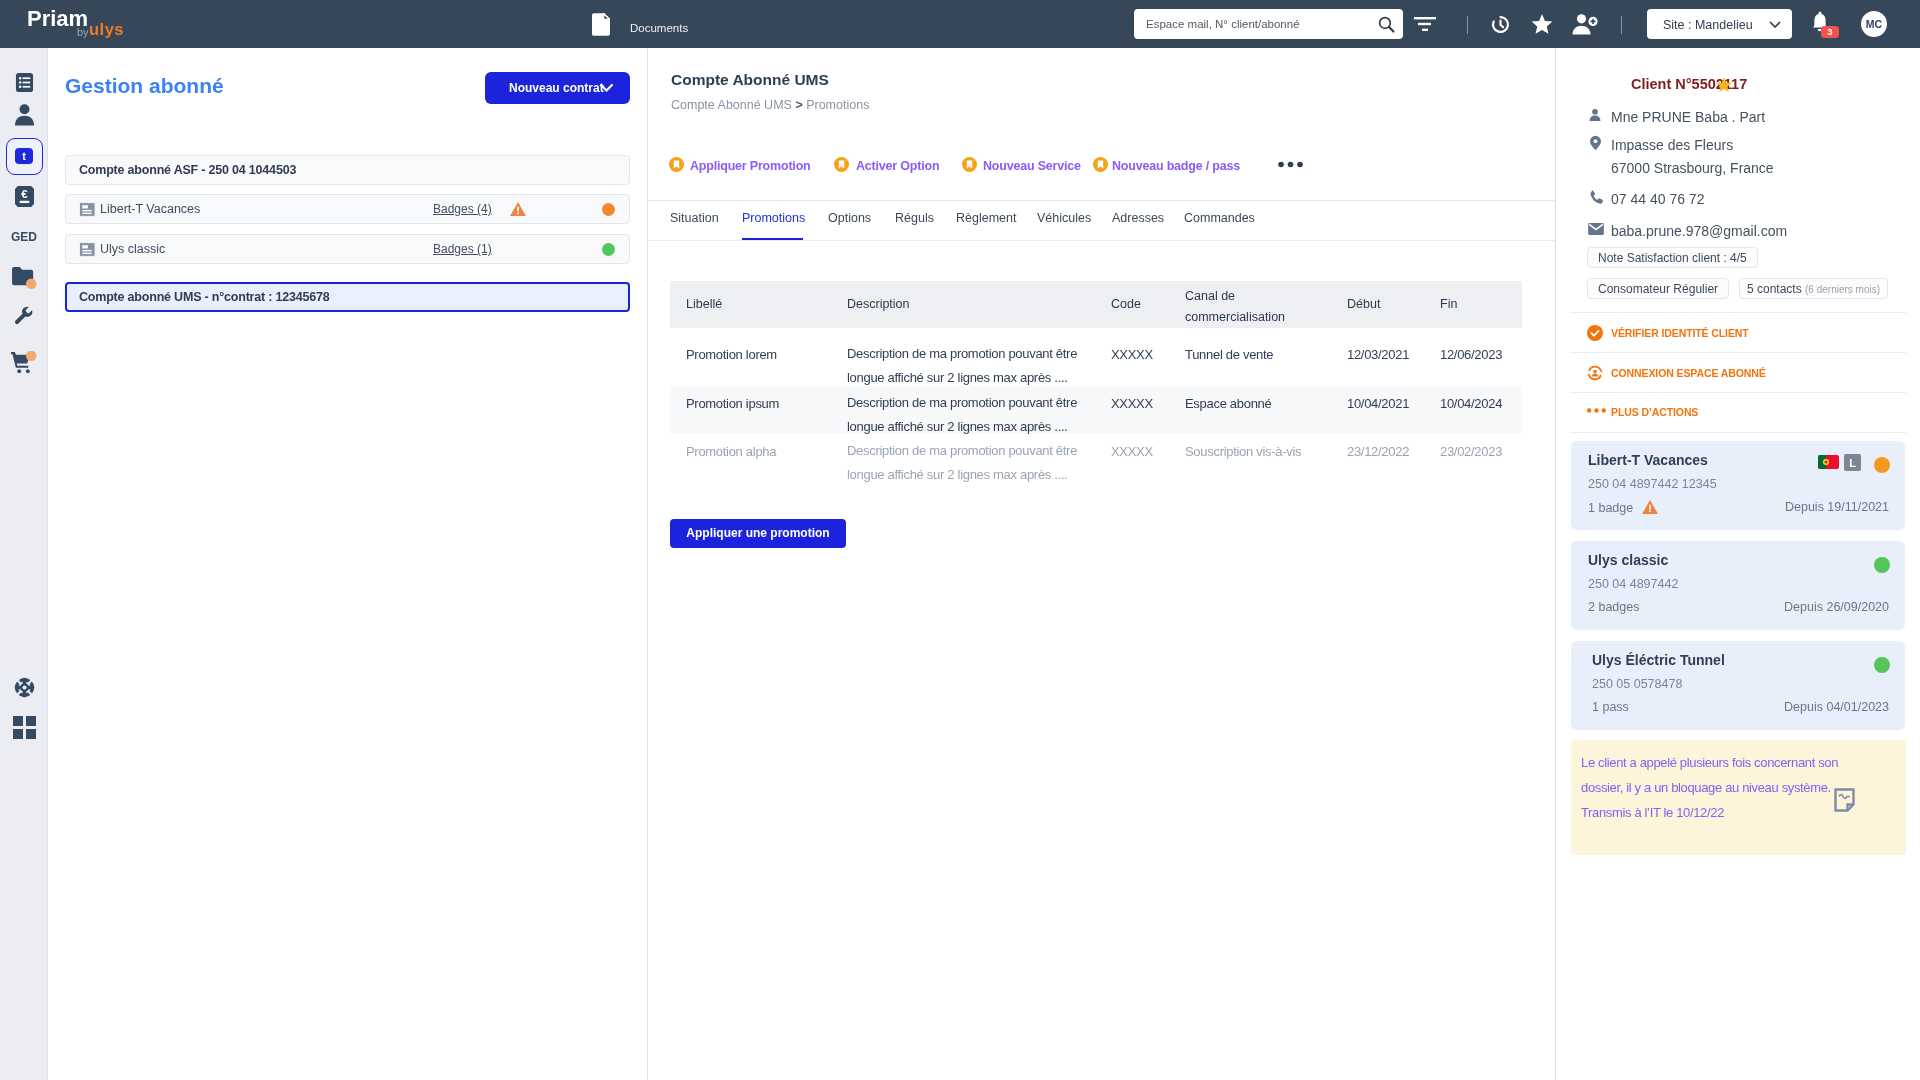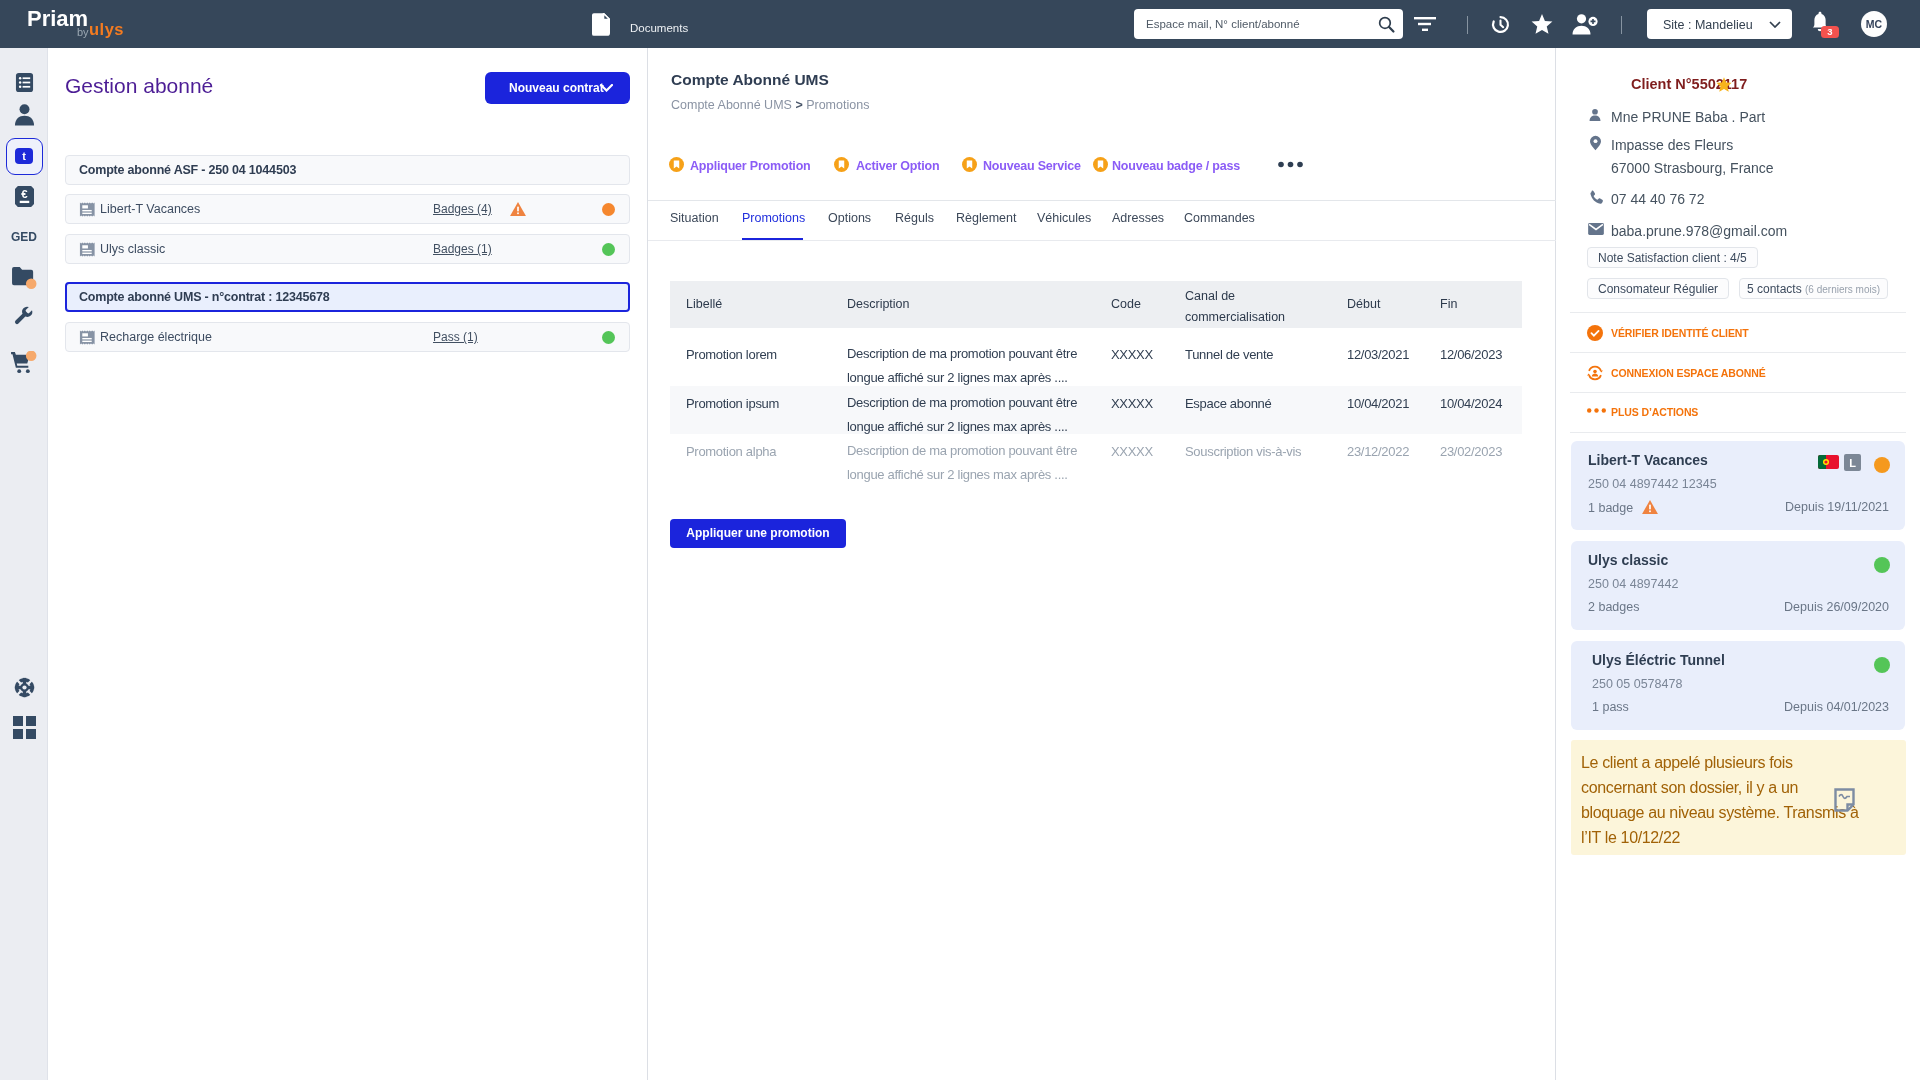--- a/index.html
+++ b/index.html
@@ -30,21 +30,21 @@
   #ged { position:absolute; left:0; top:182px; width:48px; text-align:center; font-size:12px; font-weight:bold; color:#344a63; }
   #selwrap { position:absolute; left:6px; top:90px; width:37px; height:37px; border:1.5px solid #1d2ad9; border-radius:9px; background:#eef1fb; }
   #selbtn { position:absolute; left:8px; top:9px; width:18px; height:16px; background:#1d2ad9; border-radius:4px; color:#fff; font-size:11px; font-weight:bold; text-align:center; line-height:16px; }
 
   
   #leftcol { position:absolute; left:48px; top:48px; width:600px; height:1032px; background:#fff; border-right:1px solid #dcdfe5; }
   #midcol { position:absolute; left:648px; top:48px; width:908px; height:1032px; background:#fff; border-right:1px solid #dcdfe5; }
   #rightcol { position:absolute; left:1556px; top:48px; width:364px; height:1032px; background:#fff; }
 
   
-  #gestion-title { position:absolute; left:17px; top:26px; font-size:21px; color:#4c1d95; }
+  #gestion-title { position:absolute; left:17px; top:26px; font-size:21px; color:#3b82f6;font-weight:bold; }
   .bluebtn { position:absolute; background:#1b24dc; border-radius:6px; color:#fff; font-weight:bold; font-size:12px; }
   #btn-contrat { left:437px; top:24px; width:145px; height:32px; line-height:32px; text-align:left; padding-left:24px; }
   .lrow { position:absolute; left:17px; width:565px; height:30px; background:#f8f9fb; border:1px solid #e3e6ec; border-radius:4px; }
   .lrow.sel { background:#e9effd; border:2px solid #1b24dc; }
   .lrow .hdr { position:absolute; left:13px; top:7px; font-size:12.5px; font-weight:bold; color:#2f3d52; letter-spacing:-0.2px; }
   .lrow .lbl { position:absolute; left:34px; top:7px; font-size:12.5px; color:#3d4c61; }
   .lrow .lnk { position:absolute; left:367px; top:7px; font-size:12px; color:#425062; text-decoration:underline; }
   .lrow svg.ric { position:absolute; left:13px; top:6px; }
   .dot { position:absolute; width:13px; height:13px; border-radius:50%; }
   .dot.g { background:#54c558; }
@@ -77,21 +77,21 @@
   .chip { position:absolute; border:1px solid #e2e5ea; border-radius:4px; background:#fcfcfd; font-size:12px; color:#3c4a5d; height:21px; line-height:20px; padding:0 10px; white-space:nowrap; }
   .rdiv { position:absolute; left:14px; width:336px; height:1px; background:#e9ebee; }
   .oact { position:absolute; left:55px; font-size:10.5px; font-weight:bold; color:#f4730b; letter-spacing:-0.1px; }
   .card { position:absolute; left:15px; width:334px; height:89px; background:#e9eefb; border-radius:6px; }
   .card .ct { position:absolute; left:17px; top:11px; font-size:14px; font-weight:bold; color:#2f3e52; }
   .card .cn { position:absolute; left:17px; top:36px; font-size:12.5px; color:#7a8596; }
   .card .cb { position:absolute; left:17px; top:59px; font-size:12.5px; color:#6a7687; }
   .card .cd { position:absolute; right:16px; top:59px; font-size:12.5px; color:#6a7687; }
   .card .dot { right:15px; top:16px; width:16px; height:16px; }
   #note { position:absolute; left:15px; top:692px; width:335px; height:115px; background:#fcf5da; border-radius:3px; }
-  #note .nt { position:absolute; left:10px; top:10px; font-size:16px; color:#a16207; line-height:25px; width:284px; letter-spacing:-0.35px; }
+  #note .nt { position:absolute; left:10px; top:10px; font-size:13px; color:#8b5cf6; line-height:25px; width:284px; letter-spacing:-0.35px; }
 </style>
 </head>
 <body>
 
 <div id="topbar">
   <div id="logo-priam">Priam</div>
   <div id="logo-by">by</div>
   <div id="logo-ulys">ulys</div>
   <div id="doc-item">
     <svg width="18" height="23" viewBox="0 0 19 24">
@@ -253,31 +253,20 @@
       </svg>
     <div class="lbl">Ulys classic</div>
     <div class="lnk">Badges (1)</div>
     <div class="dot g" style="left:536px;top:8px"></div>
   </div>
 
   <div class="lrow sel" style="top:234px">
     <div class="hdr" style="left:12px;top:6px">Compte abonné UMS - n°contrat : 12345678</div>
   </div>
 
-  <div class="lrow" style="top:274px">
-    <svg class="ric" width="16" height="17" viewBox="0 0 17 17">
-        <path d="M1 1 l1.3 1 1.3-1 1.3 1 1.3-1 1.3 1 1.3-1 1.3 1 1.3-1 1.3 1 1.3-1 1.3 1 1.3-1 v15 l-1.3-1 -1.3 1 -1.3-1 -1.3 1 -1.3-1 -1.3 1 -1.3-1 -1.3 1 -1.3-1 -1.3 1 -1.3-1 -1.3 1 z" fill="#8793a5"></path>
-        <rect x="3.5" y="4" width="6" height="3.4" fill="#fff"></rect>
-        <rect x="3.5" y="9" width="10" height="1.5" fill="#fff"></rect>
-        <rect x="3.5" y="11.8" width="10" height="1.5" fill="#fff"></rect>
-      </svg>
-    <div class="lbl">Recharge électrique</div>
-    <div class="lnk">Pass (1)</div>
-    <div class="dot g" style="left:536px;top:8px"></div>
-  </div>
 </div>
 
 <div id="midcol">
   <div id="mid-title">Compte Abonné UMS</div>
   <div id="crumb">Compte Abonné UMS <b>&gt;</b> Promotions</div>
 
   <div class="action" style="left:21px">
     <svg width="15" height="15" viewBox="0 0 22 22">
         <circle cx="11" cy="11" r="11" fill="#f6a118"></circle>
         <path d="M7 5 h8 v12 l-4 -3 -4 3 z" fill="#fff"></path>

